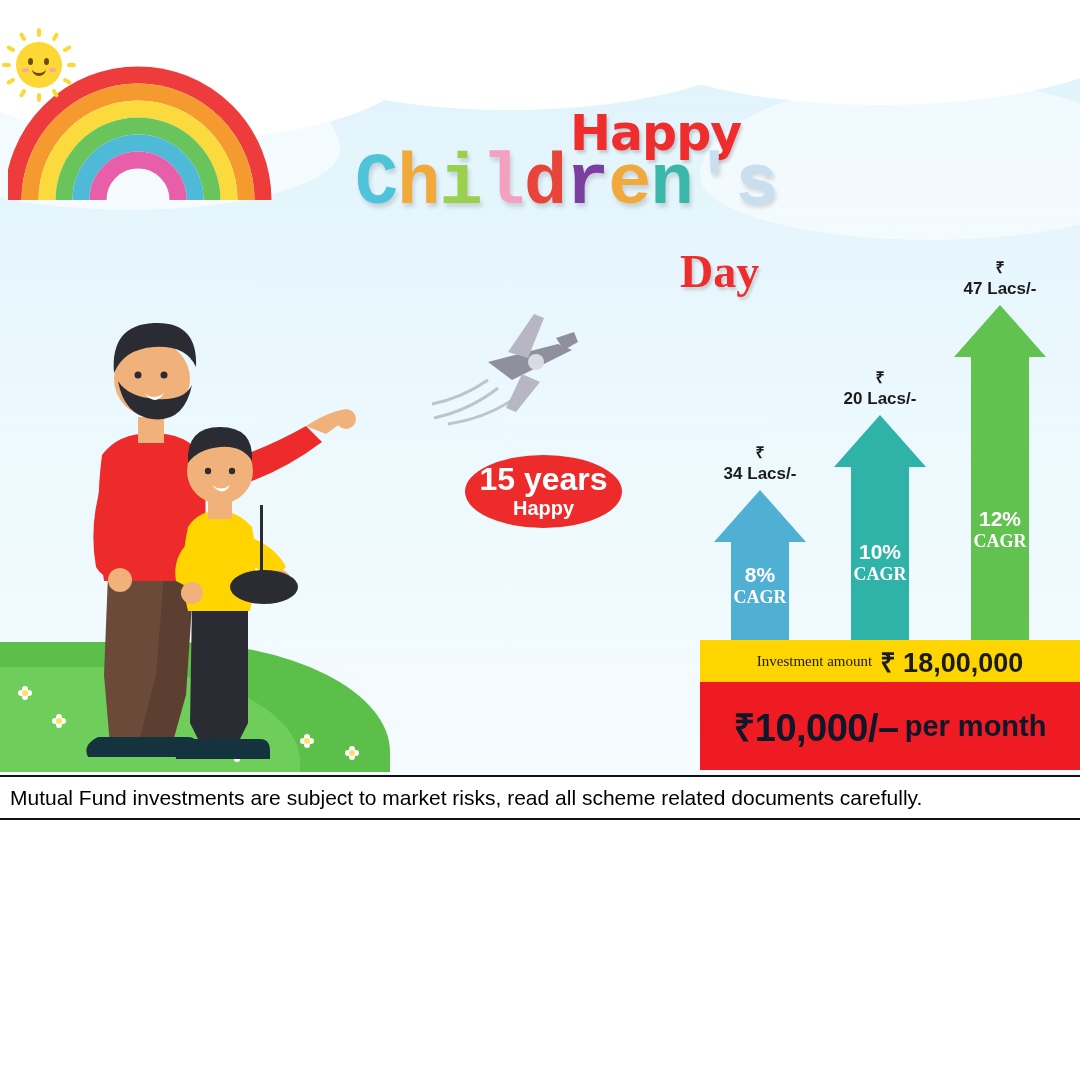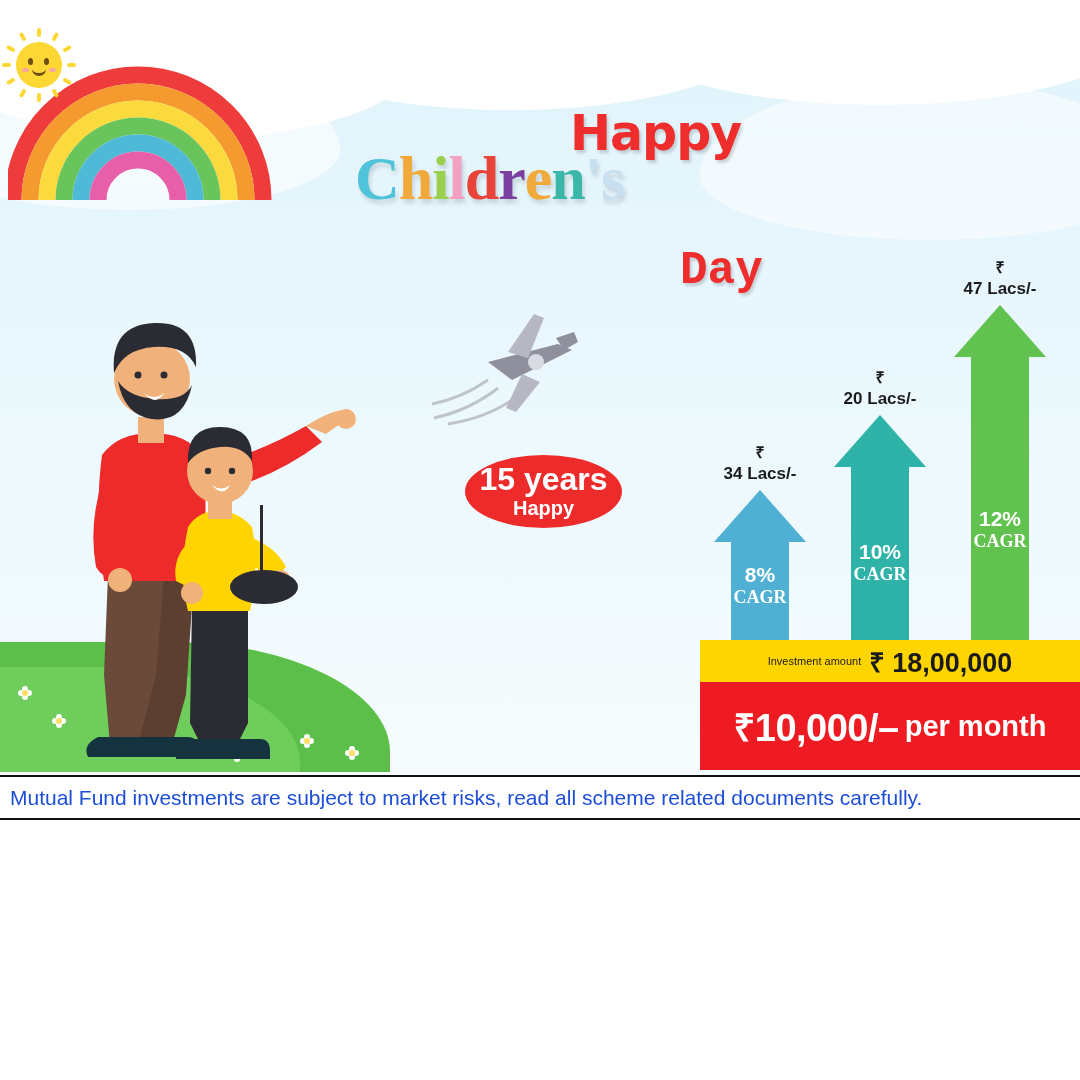--- a/index.html
+++ b/index.html
@@ -84,29 +84,29 @@
   #headline { position: absolute; left: 355px; top: 105px; width: 470px; height: 200px; }
   #happy {
     position: absolute; left: 215px; top: 0;
     font-size: 49px; font-weight: 700; color: #ef2d2d;
     font-family: "DejaVu Sans", sans-serif;
     text-shadow: 2px 3px 3px rgba(0,0,0,.16);
     letter-spacing: -1px;
   }
   #childrens {
     position: absolute; left: 0; top: 38px;
-    font-size: 62px; font-weight: 700; letter-spacing: -1px;
-    font-family: Liberation Serif, serif;
+    font-size: 72px; font-weight: 700; letter-spacing: -1px;
+    font-family: Liberation Mono, monospace;
     text-shadow: 2px 4px 4px rgba(0,0,0,.14);
   }
   #childrens span { display: inline-block; }
   #dayword {
     position: absolute; left: 325px; top: 140px;
     font-size: 46px; font-weight: 700; color: #ef2d2d;
-    font-family: Liberation Mono, monospace;
+    font-family: Liberation Serif, serif;
     text-shadow: 2px 3px 3px rgba(0,0,0,.16);
   }
 
   
   #badge {
     position: absolute; left: 465px; top: 455px; width: 157px; height: 73px;
     background: #ee2b2b; border-radius: 50%;
     display: flex; flex-direction: column; align-items: center; justify-content: center;
     color: #fff;
   }
@@ -140,37 +140,37 @@
   }
   .inbar .pct { display: block; font-size: 21px; text-align: center; }
   .inbar .cagr { display: block; font-size: 18px; font-family: "Liberation Serif", serif; }
 
   
   #investband {
     position: absolute; left: 700px; top: 640px; width: 380px; height: 42px;
     background: #ffd500; display: flex; align-items: center; justify-content: center;
     gap: 8px; color: #1b1b1b;
   }
-  #investband .lbl { font-size: 11px; font-family: Liberation Sans, sans-serif; }
+  #investband .lbl { font-size: 15px; font-family: Liberation Serif, serif; }
   #investband .amt { font-size: 27px; font-weight: 700; }
 
   #monthband {
     position: absolute; left: 700px; top: 682px; width: 380px; height: 88px;
     background: #ee1b22; display: flex; align-items: center; justify-content: center;
-    color: #ffffff;
+    color: #0f172a;
   }
   #monthband .big { font-size: 38px; font-weight: 700; letter-spacing: -.5px; }
   #monthband .small { font-size: 29px; font-weight: 700; margin-left: 6px; }
 
   
   #disclaimer {
     position: absolute; left: 0; top: 775px; width: 1080px; height: 45px;
     background: #ffffff; border-top: 2px solid #111; border-bottom: 2px solid #111;
     display: flex; align-items: center; padding-left: 10px;
-    font-size: 21px; color: #1d4ed8;
+    font-size: 21px; color: #000000;
   }
 </style>
 </head>
 <body>
 
 <div id="poster">
 
   <div>
     <div class="bigcloud" style="left:-60px;top:-70px;width:480px;height:210px;"></div>
     <div class="bigcloud" style="left:250px;top:-90px;width:520px;height:200px;"></div>

